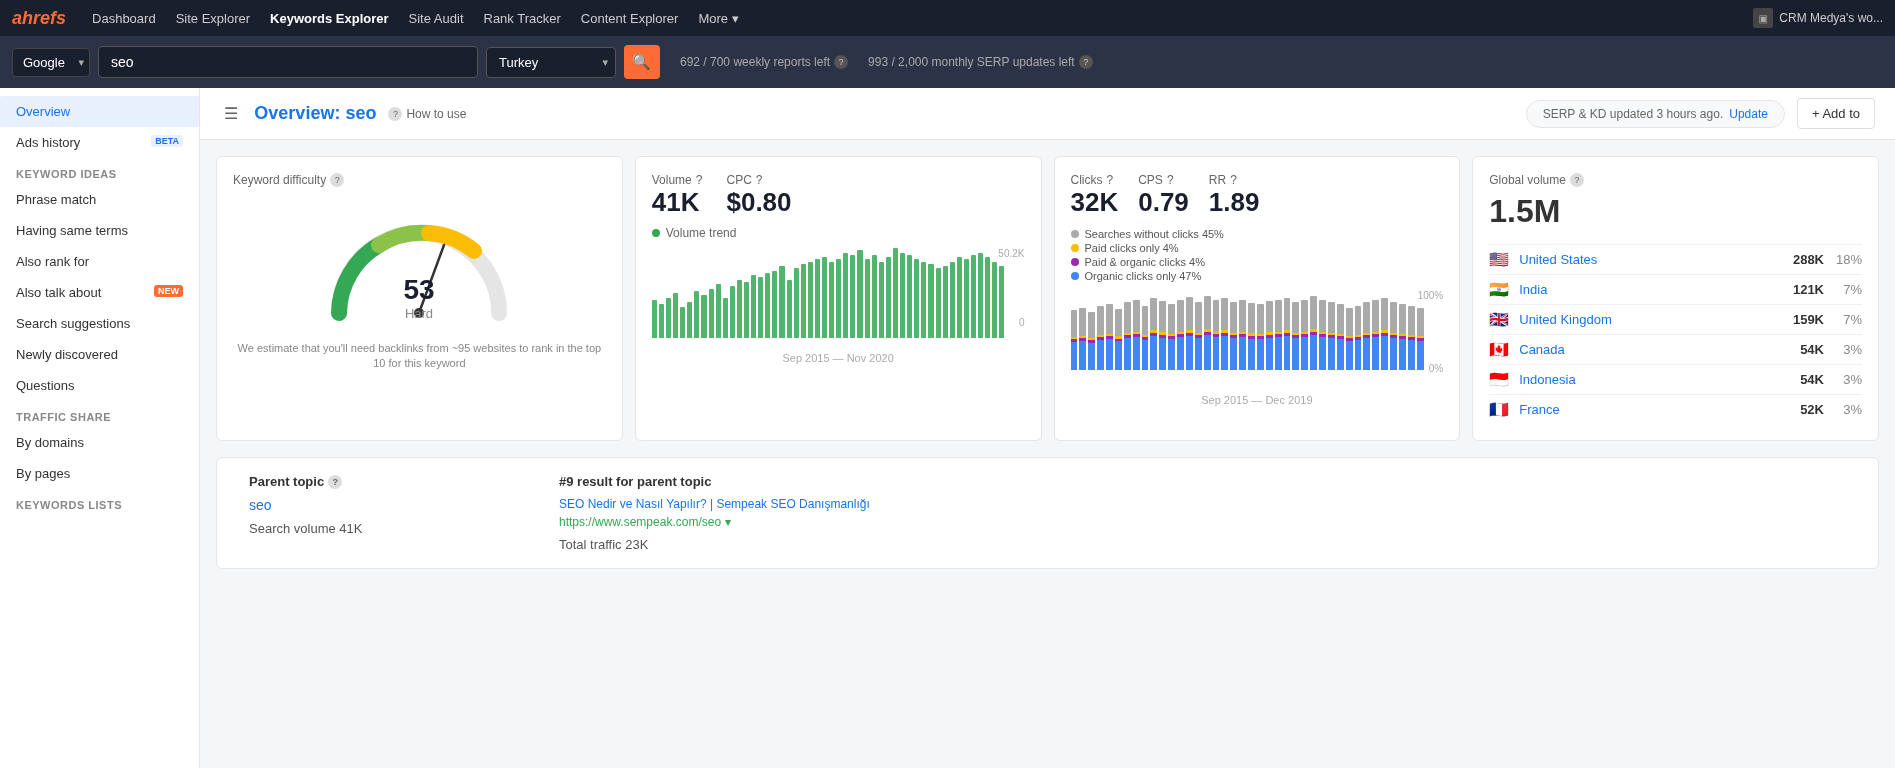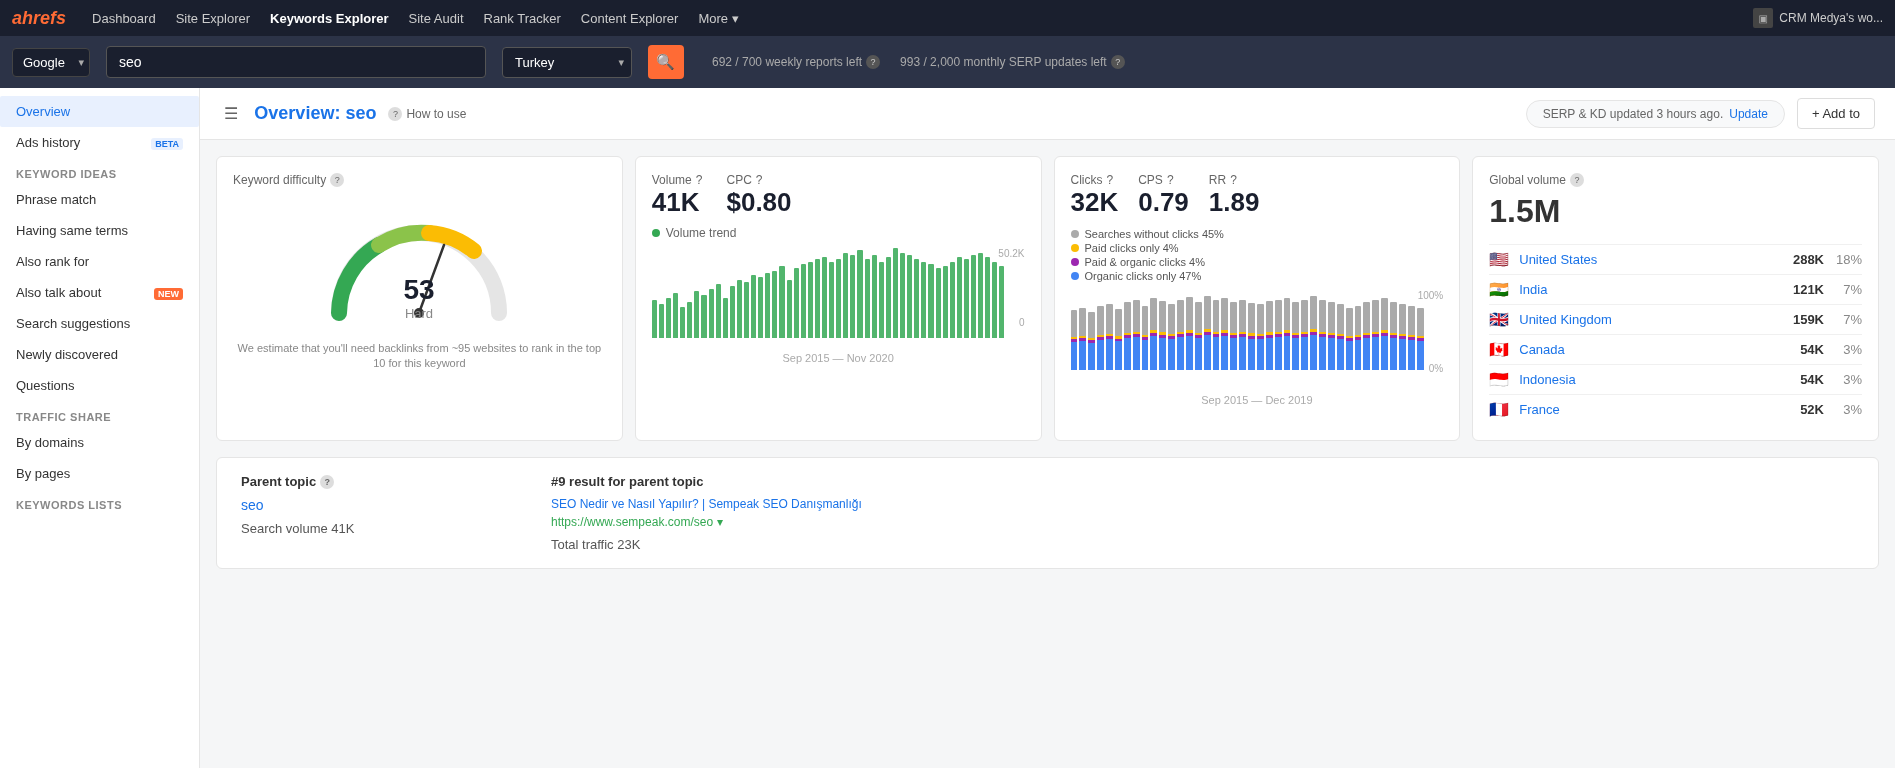--- a/index.html
+++ b/index.html
@@ -47,21 +47,21 @@
       width: 20px; height: 20px; background: #444; border-radius: 2px;
       display: flex; align-items: center; justify-content: center; color: #aaa; font-size: 10px;
     }
 
     
     .search-bar {
       background: #2c3347;
       display: flex;
       align-items: center;
       padding: 8px 12px;
-      gap: 16px;
+      gap: 8px;
       height: 52px;
     }
     .search-bar .engine-select {
       background: #1a1f2e;
       color: #fff;
       border: 1px solid #444;
       border-radius: 4px;
       padding: 6px 24px 6px 10px;
       font-size: 13px;
       cursor: pointer;
@@ -158,21 +158,21 @@
       overflow-y: auto;
       flex-shrink: 0;
       padding: 8px 0;
     }
     .sidebar-item {
       padding: 8px 16px;
       cursor: pointer;
       font-size: 13px;
       color: #333;
       display: flex;
-      align-items: flex-end;
+      align-items: flex-start;
       justify-content: space-between;
       border-radius: 2px;
     }
     .sidebar-item.active { background: #e8f0fe; color: #1a73e8; font-weight: 500; }
     .sidebar-section-title {
       padding: 10px 16px 4px;
       font-size: 11px;
       font-weight: 700;
       color: #888;
       text-transform: uppercase;
@@ -411,21 +411,21 @@
     .country-name { color: #1a73e8; text-decoration: none; flex: 1; cursor: pointer; }
     .country-volume { font-weight: 600; color: #333; margin-left: auto; }
     .country-pct { color: #888; min-width: 30px; text-align: right; }
 
     
     .parent-section {
       background: #fff;
       border-radius: 6px;
       border: 1px solid #e5e5e5;
       margin: 0 16px 16px;
-      padding: 16px 24px;
+      padding: 16px 32px;
       display: grid;
       grid-template-columns: 280px 1fr;
       gap: 30px;
     }
     .parent-left .section-title {
       font-size: 13px;
       font-weight: 600;
       color: #333;
       margin-bottom: 8px;
       display: flex; align-items: center; gap: 4px;

